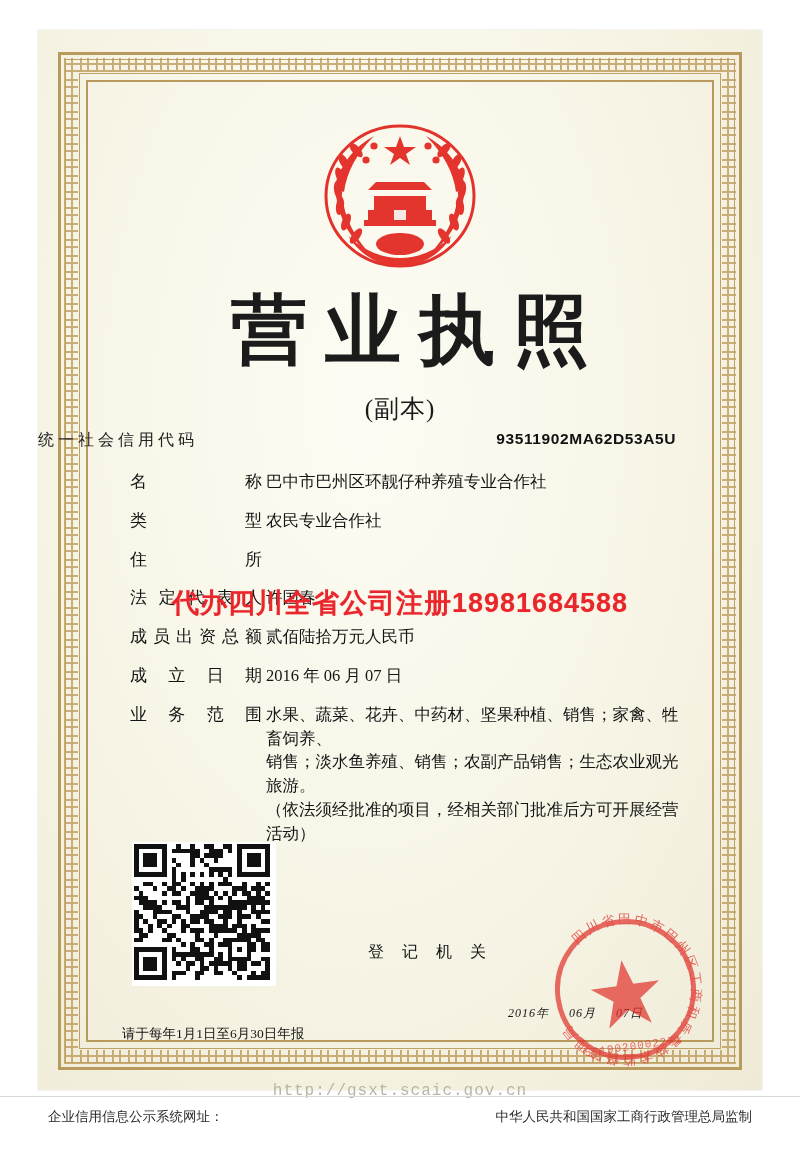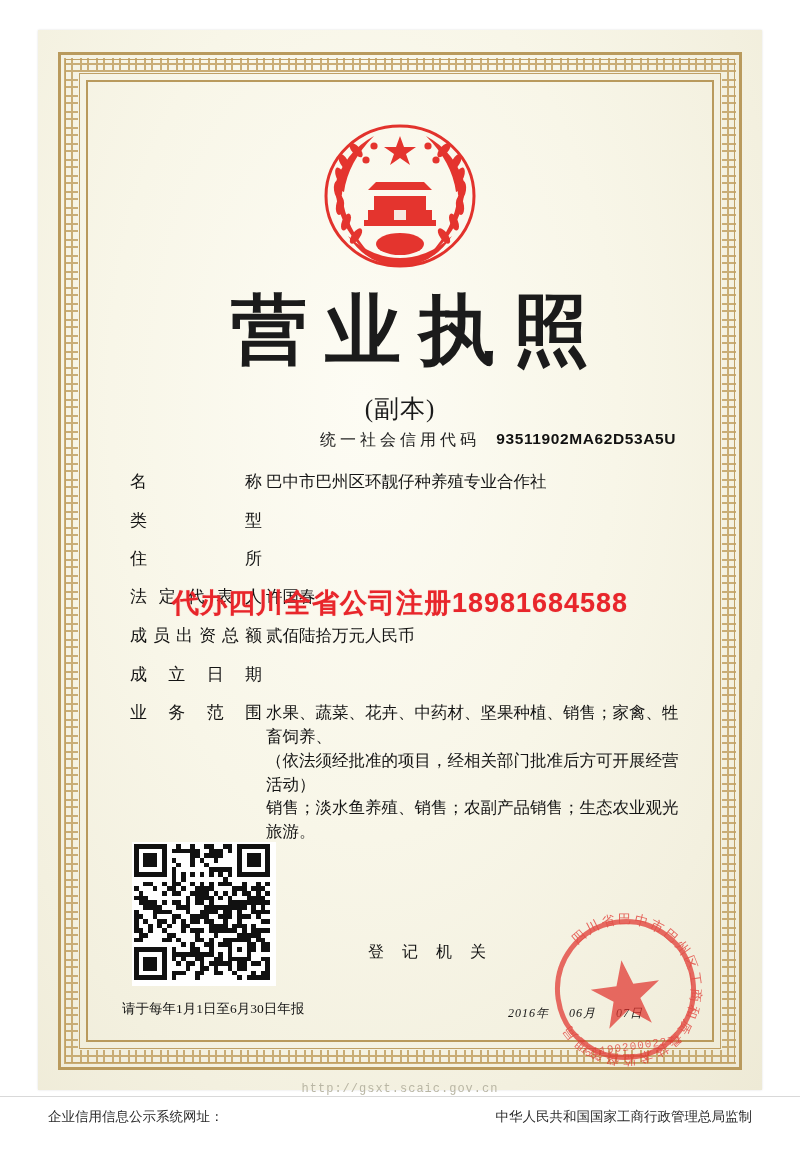--- a/index.html
+++ b/index.html
@@ -119,21 +119,20 @@
     left: 0; right: 0;
     text-align: center;
     font-size: 25px;
     color: #1b1b1b;
     letter-spacing: 1px;
   }
   .credit-label {
     position: absolute;
     top: 400px;
     left: 0; right: 0;
-    text-align: center;
     font-size: 16px;
     color: #222;
     letter-spacing: 4px;
   }
   .credit-code {
     position: absolute;
     top: 400px;
     right: 86px;
     font-family: Liberation Sans, sans-serif;
     font-size: 15.5px;
@@ -229,31 +228,31 @@
     width: 175px;
     height: 175px;
     transform: rotate(-8deg);
     opacity: 0.85;
   }
 
   
   .annual-note {
     position: absolute;
     left: 84px;
-    top: 970px;
+    top: 995px;
     font-size: 13.5px;
     color: #141414;
   }
   .url-faint {
     position: absolute;
     left: 0; right: 0;
     top: 1052px;
     text-align: center;
     font-family: "Liberation Mono", "DejaVu Sans Mono", monospace;
-    font-size: 12px;
+    font-size: 16px;
     color: #b9b6a4;
     letter-spacing: 1px;
   }
 
   
   .bottom-bar {
     position: absolute;
     left: 0; right: 0;
     top: 1096px;
     height: 40px;
@@ -349,20 +348,21 @@
           <span>称</span>
         </div>
         <div class="value">巴中市巴州区环靓仔种养殖专业合作社</div>
       </div>
 
       <div class="row">
         <div class="label">
           <span>类</span>
           <span>型</span>
         </div>
+        <div class="value">农民专业合作社</div>
       </div>
 
       <div class="row">
         <div class="label">
           <span>住</span>
           <span>所</span>
         </div>
       </div>
 
       <div class="row">
@@ -388,33 +388,34 @@
         <div class="value">贰佰陆拾万元人民币</div>
       </div>
 
       <div class="row">
         <div class="label">
           <span>成</span>
           <span>立</span>
           <span>日</span>
           <span>期</span>
         </div>
+        <div class="value">2016 年 06 月 07 日</div>
       </div>
 
       <div class="row scope">
         <div class="label">
           <span>业</span>
           <span>务</span>
           <span>范</span>
           <span>围</span>
         </div>
         <div class="value">
           <div>水果、蔬菜、花卉、中药材、坚果种植、销售；家禽、牲畜饲养、</div>
+          <div>销售；淡水鱼养殖、销售；农副产品销售；生态农业观光旅游。</div>
           <div>（依法须经批准的项目，经相关部门批准后方可开展经营活动）</div>
-          <div>销售；淡水鱼养殖、销售；农副产品销售；生态农业观光旅游。</div>
         </div>
       </div>
     </div>
 
     <div class="qr">
       <svg id="qr-svg" width="136" height="136" viewBox="0 0 29 29" shape-rendering="crispEdges" aria-hidden="true">
           <rect x="0" y="0" width="29" height="29" fill="#ffffff"></rect>
           <rect x="0" y="0" width="1" height="1" fill="#111111"></rect>
           <rect x="1" y="0" width="1" height="1" fill="#111111"></rect>
           <rect x="2" y="0" width="1" height="1" fill="#111111"></rect>

